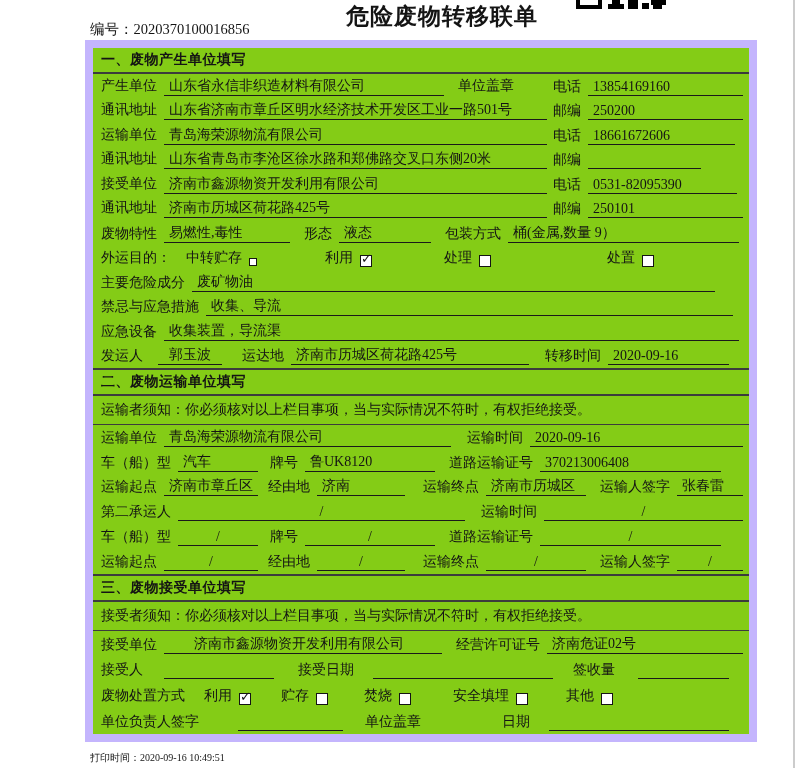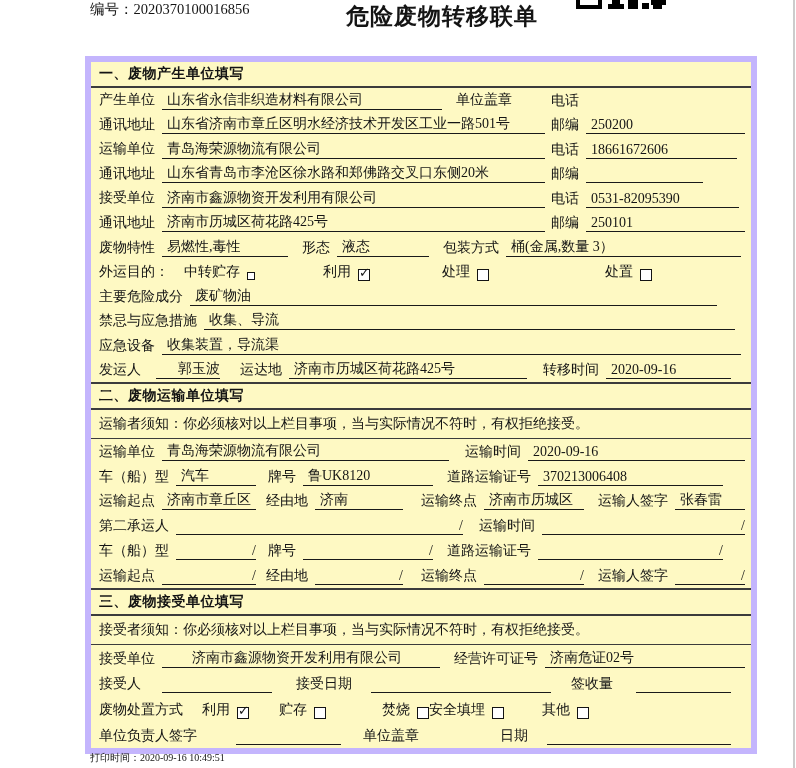--- a/index.html
+++ b/index.html
@@ -1,45 +1,45 @@
 <!DOCTYPE html>
 <html><head>
 <meta charset="utf-8">
 <style>
   *{box-sizing:border-box;margin:0;padding:0}
   html,body{width:796px;height:768px;background:#ffffff;overflow:hidden}
   body{position:relative;font-family:"Liberation Serif","DejaVu Serif",serif;color:#141414;font-size:14px}
   .page-edge{position:absolute;top:0;bottom:0;right:1px;width:2px;background:#cccccc}
 
   
-  .doc-no{position:absolute;left:90px;top:0;font-size:14.5px;white-space:nowrap}
+  .doc-no{position:absolute;left:90px;top:20px;font-size:14.5px;white-space:nowrap}
   .doc-title{position:absolute;left:0;top:1px;width:884px;text-align:center;font-size:23px;font-weight:700;
              font-family:"Liberation Sans","DejaVu Sans",sans-serif;letter-spacing:1px}
   
   .qr{position:absolute;left:576px;top:0;width:90px;height:10px}
   .qr-sq{position:absolute;left:0;top:-15px;width:26px;height:24px;border:4px solid #000}
   .qr-b{position:absolute;background:#000}
 
   
-  .form{position:absolute;left:85px;top:56px;width:672px;border:6px solid #c4b5fd;background:#fef9c3}
+  .form{position:absolute;left:85px;top:40px;width:672px;border:8px solid #c4b5fd;background:#84cc16}
   .sec{border-top:0}
   .sec + .sec{border-top:2px solid #3c3c3c}
   .sec-t{font-family:"Liberation Sans","DejaVu Sans",sans-serif;font-weight:700;font-size:14px;
          padding:3px 0 3px 8px;border-bottom:2px solid #3c3c3c;letter-spacing:.5px}
   .notice{height:29px;display:flex;align-items:center;padding-left:8px;border-bottom:1px solid #3c3c3c;white-space:nowrap}
 
   .r{display:flex;align-items:flex-end;padding:0 6px 3px 8px;white-space:nowrap}
   .s1 .r{height:24.5px}
   .s2 .r{height:24.8px}
   .s3 .r{height:25.8px}
   .lbl{flex:none;margin-right:7px}
   .uv{border-bottom:1px solid #1a1a1a;padding:0 2px 0 5px;overflow:hidden;flex:none}
   .f1{flex:1 1 auto}
-  .c{text-align:right;padding:0}
-  .lg{width:452px;display:flex;align-items:center;flex:none}
+  .c{text-align:center;padding:0}
+  .lg{width:452px;display:flex;align-items:flex-start;flex:none}
 
   .opt{display:inline-flex;align-items:flex-end}
   .cbx{display:inline-block;width:12px;height:12px;border:1px solid #141414;margin-left:7px;position:relative;background:#fff}
   .cbx.sm{width:8px;height:8px;margin-bottom:1px}
   .mk{position:absolute;left:0;top:-4px;font-style:normal;font-size:13px;font-weight:700;
       font-family:"DejaVu Sans","Liberation Sans",sans-serif;line-height:1}
 
   .print-line{position:absolute;left:90px;top:751px;font-size:10px;white-space:nowrap}
 </style>
 </head>
@@ -67,20 +67,21 @@
   <div class="sec s1">
     <div class="sec-t">一、废物产生单位填写</div>
 
     <div class="r">
       <div class="lg">
         <span class="lbl">产生单位</span>
         <span class="uv" style="width:280px">山东省永信非织造材料有限公司</span>
         <span class="lbl" style="margin-left:14px">单位盖章</span>
       </div>
       <span class="lbl">电话</span>
+      <span class="uv f1">13854169160</span>
     </div>
 
     <div class="r">
       <div class="lg">
         <span class="lbl">通讯地址</span>
         <span class="uv f1" style="margin-right:6px">山东省济南市章丘区明水经济技术开发区工业一路501号</span>
       </div>
       <span class="lbl">邮编</span>
       <span class="uv f1">250200</span>
     </div>
@@ -121,21 +122,21 @@
       <span class="uv f1">250101</span>
     </div>
 
 
     <div class="r">
       <span class="lbl">废物特性</span>
       <span class="uv" style="width:126px">易燃性,毒性</span>
       <span class="lbl" style="margin-left:14px">形态</span>
       <span class="uv" style="width:92px">液态</span>
       <span class="lbl" style="margin-left:14px">包装方式</span>
-      <span class="uv f1" style="margin-right:4px">桶(金属,数量 3）</span>
+      <span class="uv f1" style="margin-right:4px">桶(金属,数量 9）</span>
     </div>
 
     <div class="r">
       <span class="lbl">外运目的：</span>
       <span class="opt" style="margin-left:8px">
         <span>中转贮存</span>
         <span class="cbx sm">
             <i class="mk"></i>
           </span>
       </span>
@@ -270,27 +271,27 @@
         <span class="cbx">
             <i class="mk">✓</i>
           </span>
       </span>
       <span class="opt" style="margin-left:30px">
         <span>贮存</span>
         <span class="cbx">
             <i class="mk"></i>
           </span>
       </span>
-      <span class="opt" style="margin-left:56px">
+      <span class="opt" style="margin-left:36px">
         <span>焚烧</span>
         <span class="cbx">
             <i class="mk"></i>
           </span>
       </span>
-      <span class="opt" style="">
+      <span class="opt" style="margin-left:42px">
         <span>安全填埋</span>
         <span class="cbx">
             <i class="mk"></i>
           </span>
       </span>
       <span class="opt" style="margin-left:38px">
         <span>其他</span>
         <span class="cbx">
             <i class="mk"></i>
           </span>

